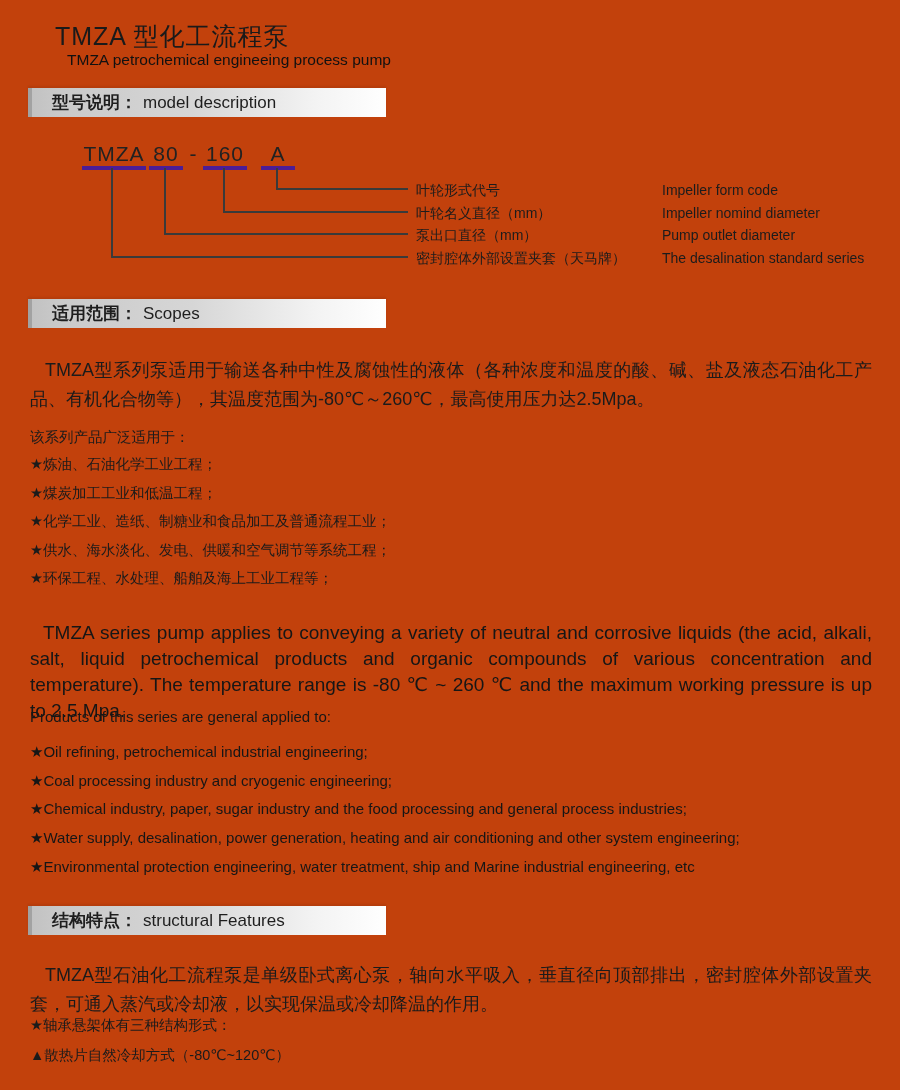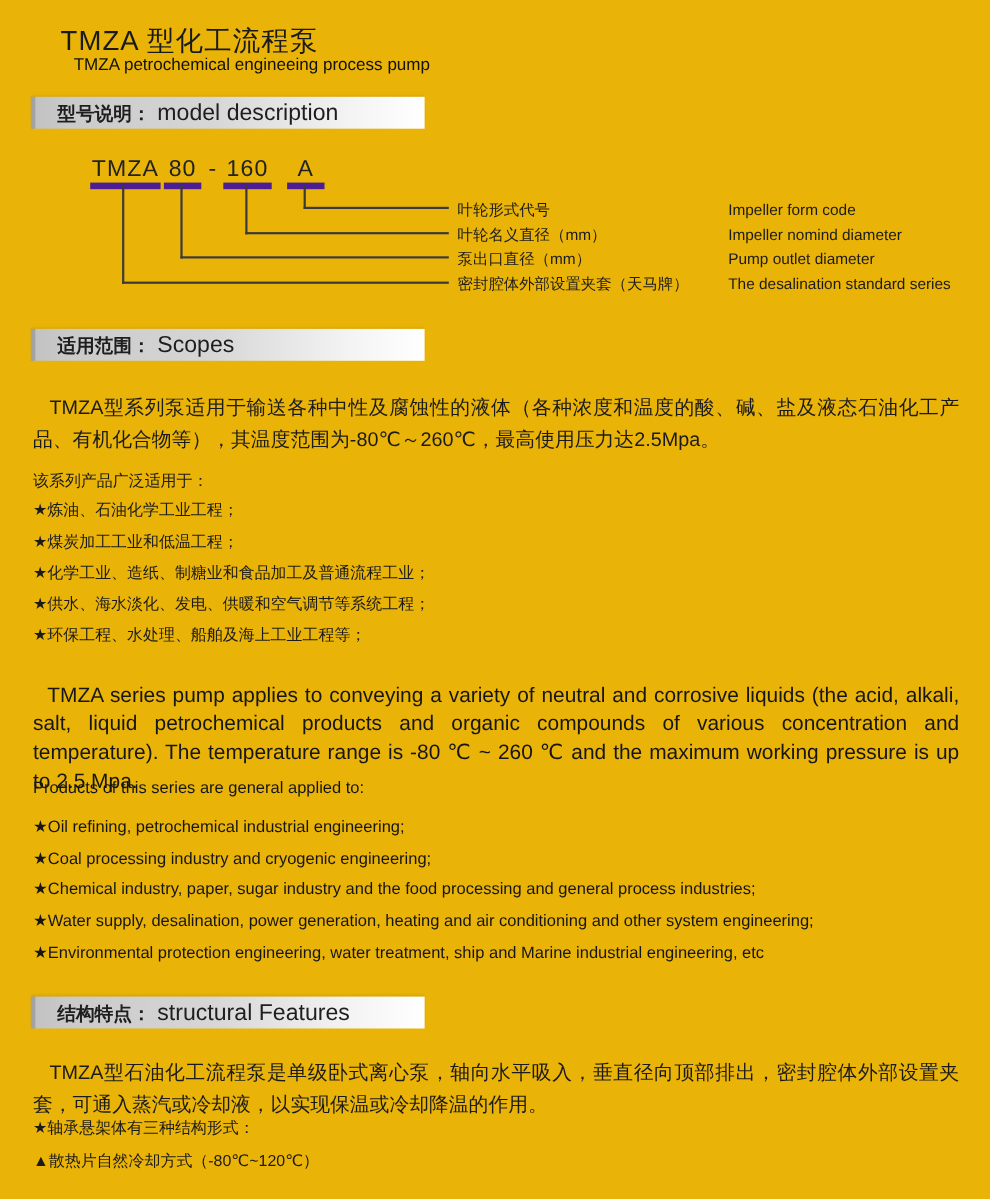--- a/index.html
+++ b/index.html
@@ -1,36 +1,36 @@
 <!DOCTYPE html>
 <html><head>
 <meta charset="utf-8">
 <style>
   html,body{margin:0;padding:0;background:#ffffff;}
   body{font-family:"Liberation Sans","DejaVu Sans",sans-serif;color:#1c1c1c;}
-  .page{position:relative;width:900px;height:1090px;background:#eab308;overflow:hidden;}
+  .page{position:relative;width:900px;height:1090px;background:#c2410c;overflow:hidden;}
 
   
   .title-zh{position:absolute;left:55px;top:20px;font-size:25px;font-weight:500;letter-spacing:1px;color:#1a1a1a;}
   .title-en{position:absolute;left:55px;top:51px;font-size:15.5px;font-weight:400;color:#111;margin-left:12px;}
 
   
   .section-bar{
     position:absolute;left:28px;width:358px;height:29px;
     background:linear-gradient(to right,#c2c2c2 0,#cacaca 30px,#d6d6d6 45%,#f3f3f3 80%,#ffffff 100%);
     border-left:4px solid #a2a2a2;
     box-shadow:0 -2px 2px rgba(0,0,0,0.07);
     line-height:29px;white-space:nowrap;padding-left:20px;box-sizing:border-box;
   }
   .bar-zh{font-size:17px;font-weight:700;color:#1e1e1e;}
-  .bar-en{font-size:21px;font-weight:400;color:#1e1e1e;margin-left:6px;}
+  .bar-en{font-size:17px;font-weight:400;color:#1e1e1e;margin-left:6px;}
 
   
   .diagram{position:absolute;left:0;top:0;width:900px;height:290px;}
-  .code-part{position:absolute;top:142px;height:24px;font-size:21px;color:#222;text-align:center;border-bottom:6px solid #4c1d95;letter-spacing:1px;}
+  .code-part{position:absolute;top:142px;height:24px;font-size:21px;color:#222;text-align:center;border-bottom:4px solid #4c1d95;letter-spacing:1px;}
   .code-dash{position:absolute;top:142px;height:24px;font-size:21px;color:#222;text-align:center;}
   .vline{position:absolute;width:2px;background:#3a3a3a;}
   .hline{position:absolute;height:2px;background:#3a3a3a;}
   .diag-row{position:absolute;left:0;width:900px;height:17px;}
   .diag-zh{position:absolute;left:416px;font-size:14px;color:#1c1c1c;white-space:nowrap;}
   .diag-en{position:absolute;left:622px;font-size:14px;color:#1c1c1c;white-space:nowrap;margin-left:40px;}
 
   
   .para-zh{position:absolute;left:30px;width:842px;font-size:18px;line-height:28.5px;color:#1b1b1b;text-align:justify;text-indent:15px;}
   .line-zh{position:absolute;left:30px;width:860px;font-size:14.5px;color:#1b1b1b;white-space:nowrap;}

